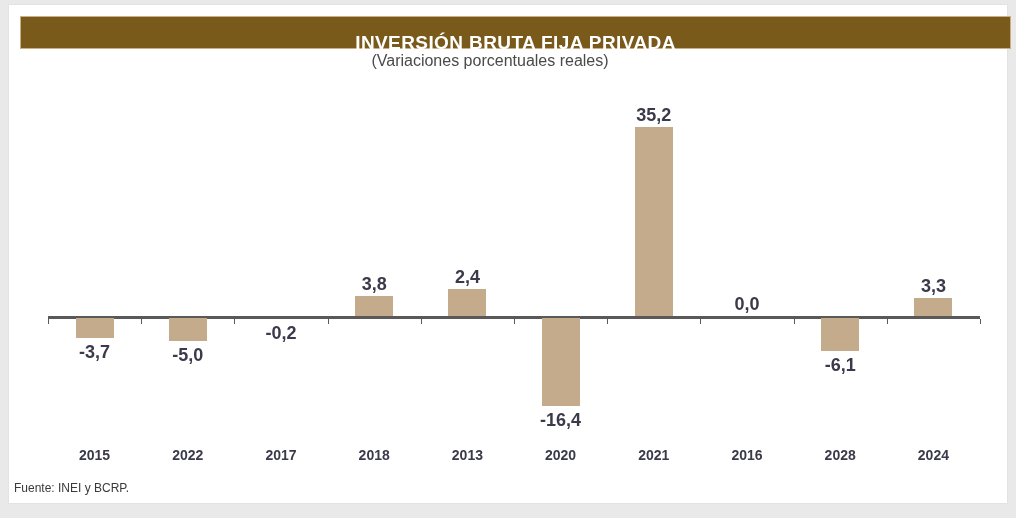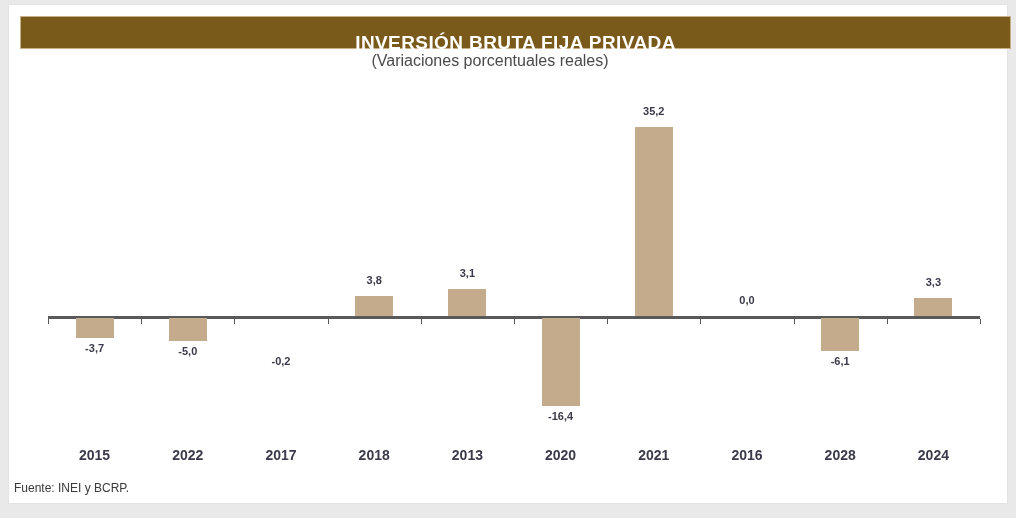--- a/index.html
+++ b/index.html
@@ -88,21 +88,21 @@
     background: #595959;
     top: 319px;
   }
   .bar {
     position: absolute;
     background: #c3ab8c;
     border: 0;
   }
   .value-label {
     position: absolute;
-    font-size: 11px;
+    font-size: 18px;
     font-weight: bold;
     color: #3a3a4a;
     text-align: center;
     font-family: "Liberation Sans", sans-serif;
     white-space: nowrap;
   }
   .cat-label {
     position: absolute;
     top: 447px;
     font-size: 14px;
@@ -163,23 +163,23 @@
       <div class="bar" style="width: 38px; left: 355.2px; height: 20.406px; top: 295.594px; background: rgb(195, 171, 140);"></div>
       <div class="bar" style="width: 38px; left: 448.4px; height: 27.387px; top: 288.613px; background: rgb(195, 171, 140);"></div>
       <div class="bar" style="width: 38px; left: 541.6px; height: 88.068px; top: 318px; background: rgb(195, 171, 140);"></div>
       <div class="bar" style="width: 38px; left: 634.8px; height: 189.024px; top: 126.976px; background: rgb(195, 171, 140);"></div>
       <div class="bar" style="width: 38px; left: 821.2px; height: 32.757px; top: 318px; background: rgb(195, 171, 140);"></div>
       <div class="bar" style="width: 38px; left: 914.4px; height: 17.721px; top: 298.279px; background: rgb(195, 171, 140);"></div>
     </div>
   <div id="value-labels">
       <div class="value-label" style="width: 80px; left: 54.6px; top: 341.869px;">-3,7</div>
       <div class="value-label" style="width: 80px; left: 147.8px; top: 345.091px;">-5,0</div>
-      <div class="value-label" style="width: 80px; left: 241px; top: 323.074px; margin-top: 32px;">-0,2</div>
+      <div class="value-label" style="width: 80px; left: 241px; top: 323.074px;">-0,2</div>
       <div class="value-label" style="width: 80px; left: 334.2px; top: 273.594px;">3,8</div>
-      <div class="value-label" style="width: 80px; left: 427.4px; top: 266.613px;">3,1</div>
+      <div class="value-label" style="width: 80px; left: 427.4px; top: 266.613px;">2,4</div>
       <div class="value-label" style="width: 80px; left: 520.6px; top: 410.068px;">-16,4</div>
       <div class="value-label" style="width: 80px; left: 613.8px; top: 104.976px;">35,2</div>
       <div class="value-label" style="width: 80px; left: 707px; top: 294px;">0,0</div>
       <div class="value-label" style="width: 80px; left: 800.2px; top: 354.757px;">-6,1</div>
       <div class="value-label" style="width: 80px; left: 893.4px; top: 276.279px;">3,3</div>
     </div>
   <div id="cat-labels">
       <div class="cat-label" style="width: 80px; left: 54.6px;">2015</div>
       <div class="cat-label" style="width: 80px; left: 147.8px;">2022</div>
       <div class="cat-label" style="width: 80px; left: 241px;">2017</div>

